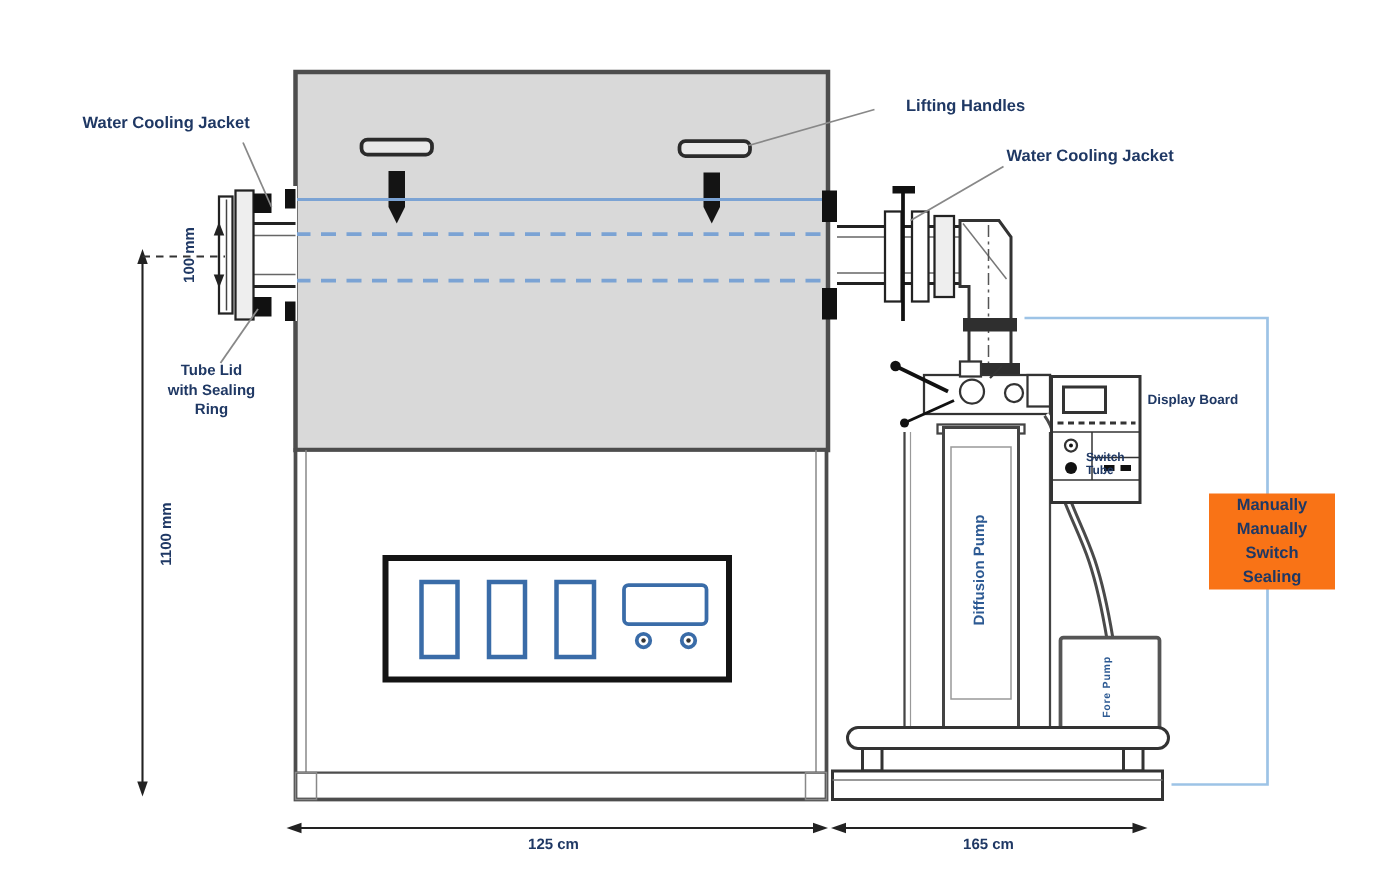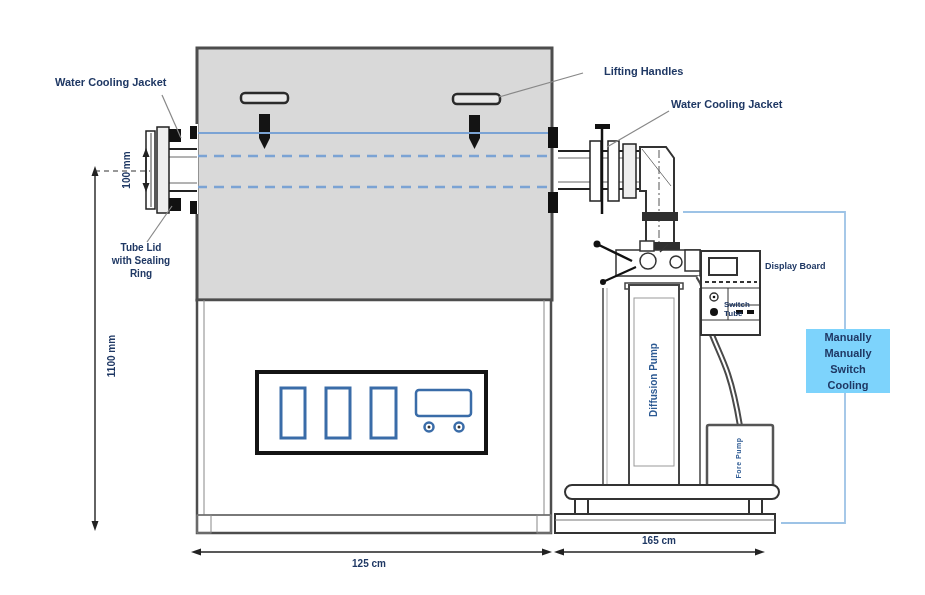--- a/index.html
+++ b/index.html
@@ -11,21 +11,21 @@
   .lbl{
     position:absolute;color:#1f3864;font-weight:bold;font-size:11px;
     line-height:13px;white-space:nowrap;
   }
   .lbl.center{text-align:center;white-space:normal;}
   .vert{transform:rotate(-90deg);text-align:center;white-space:nowrap;}
   .small{font-size:9px;line-height:10px;}
   .tiny{font-size:8px;line-height:9px;}
   .micro{font-size:7px;line-height:8px;letter-spacing:0.5px;}
   .dim{font-size:10px;}
-  .station-lbl{background:#7dd3fc;line-height:16px;}
+  .station-lbl{background:#f97316;line-height:16px;}
 </style>
 </head>
 <body>
 
 <div id="stage">
 
   <svg id="line-art" width="925" height="595" viewBox="0 0 925 595">
 
     <g>
       <rect x="197" y="48" width="355" height="252" fill="#d9d9d9" stroke="#4d4d4d" stroke-width="3"></rect>
@@ -205,24 +205,24 @@
 
   <div class="lbl tiny" style="left:724px;top:300px;">
     <div>Switch</div>
     <div>Tube</div>
   </div>
 
   <div class="lbl center station-lbl" style="left:806px;top:329px;width:84px;">
     <div>Manually</div>
     <div>Manually</div>
     <div>Switch</div>
-    <div>Cooling</div>
+    <div>Sealing</div>
   </div>
 
   <div class="lbl vert" style="left:594px;top:373px;width:120px;height:14px;font-size:10px;color:#2d5a93;">Diffusion Pump</div>
 
   <div class="lbl vert micro" style="left:714px;top:453px;width:52px;height:10px;color:#2d5a93;">Fore Pump</div>
 
   <div class="lbl center dim" style="left:339px;top:557px;width:60px;">125 cm</div>
 
-  <div class="lbl center dim" style="left:629px;top:534px;width:60px;">165 cm</div>
+  <div class="lbl center dim" style="left:629px;top:557px;width:60px;">165 cm</div>
 
 </div>
 
 </body></html>

